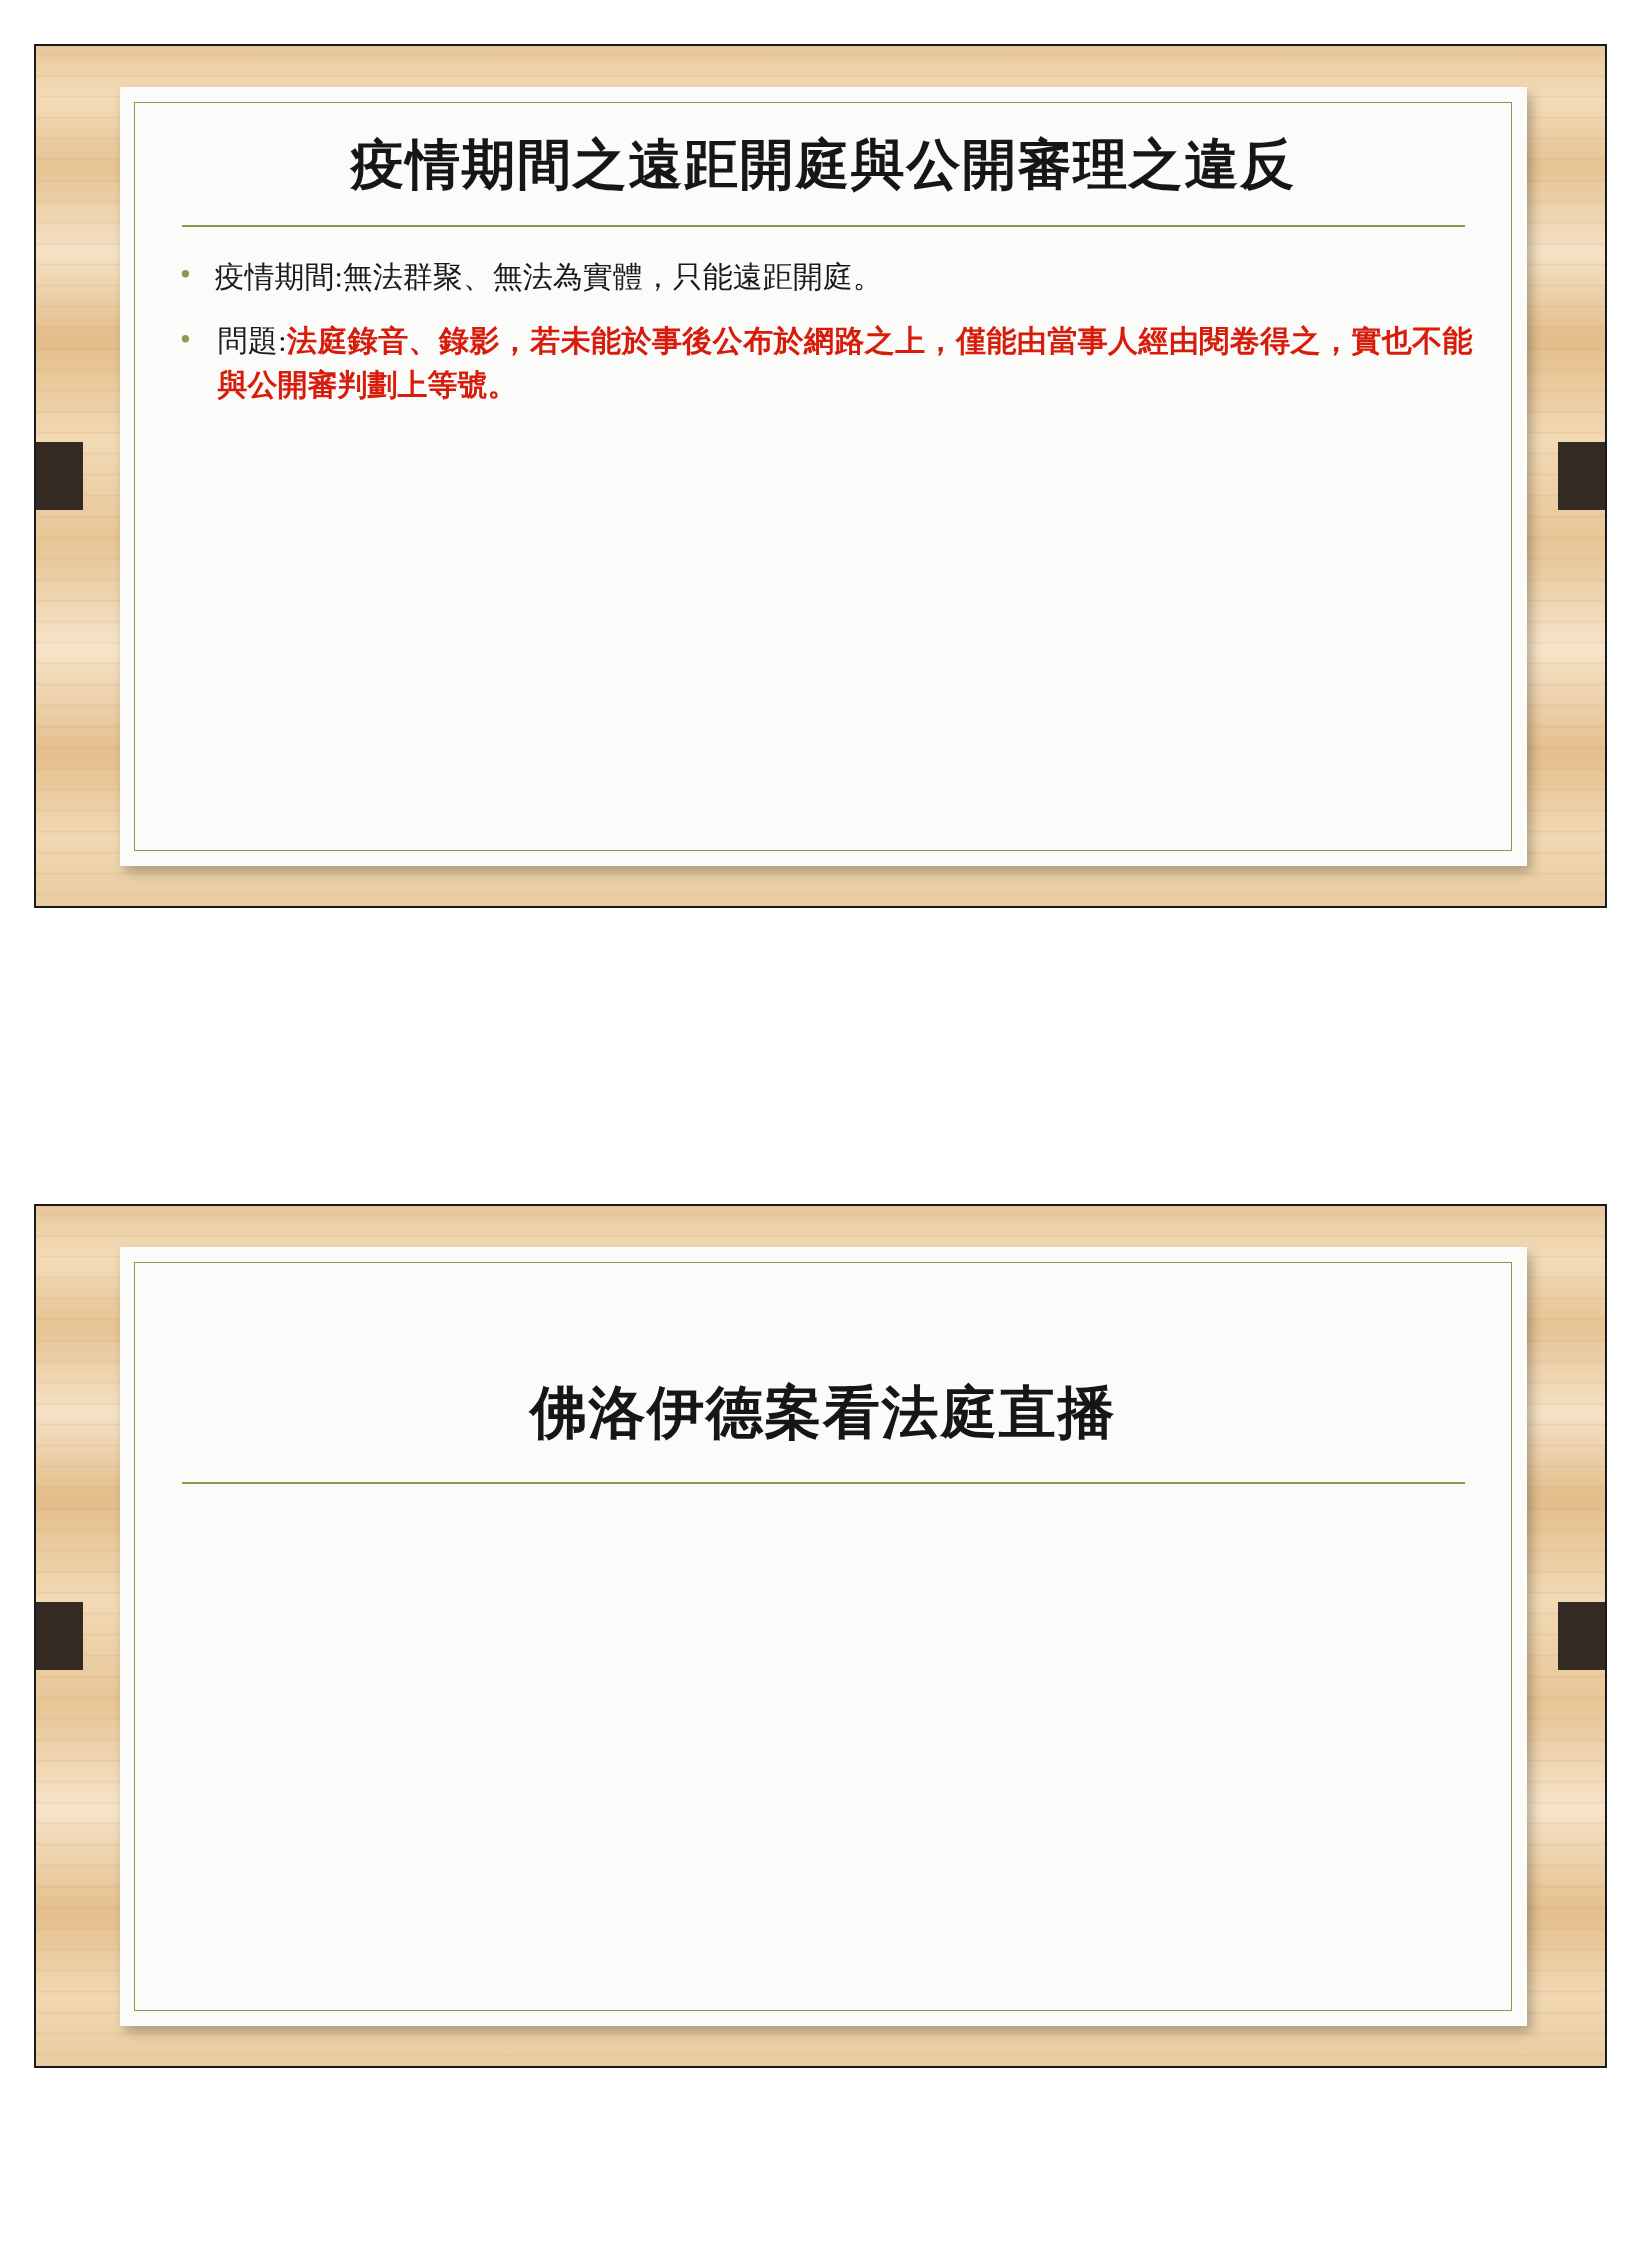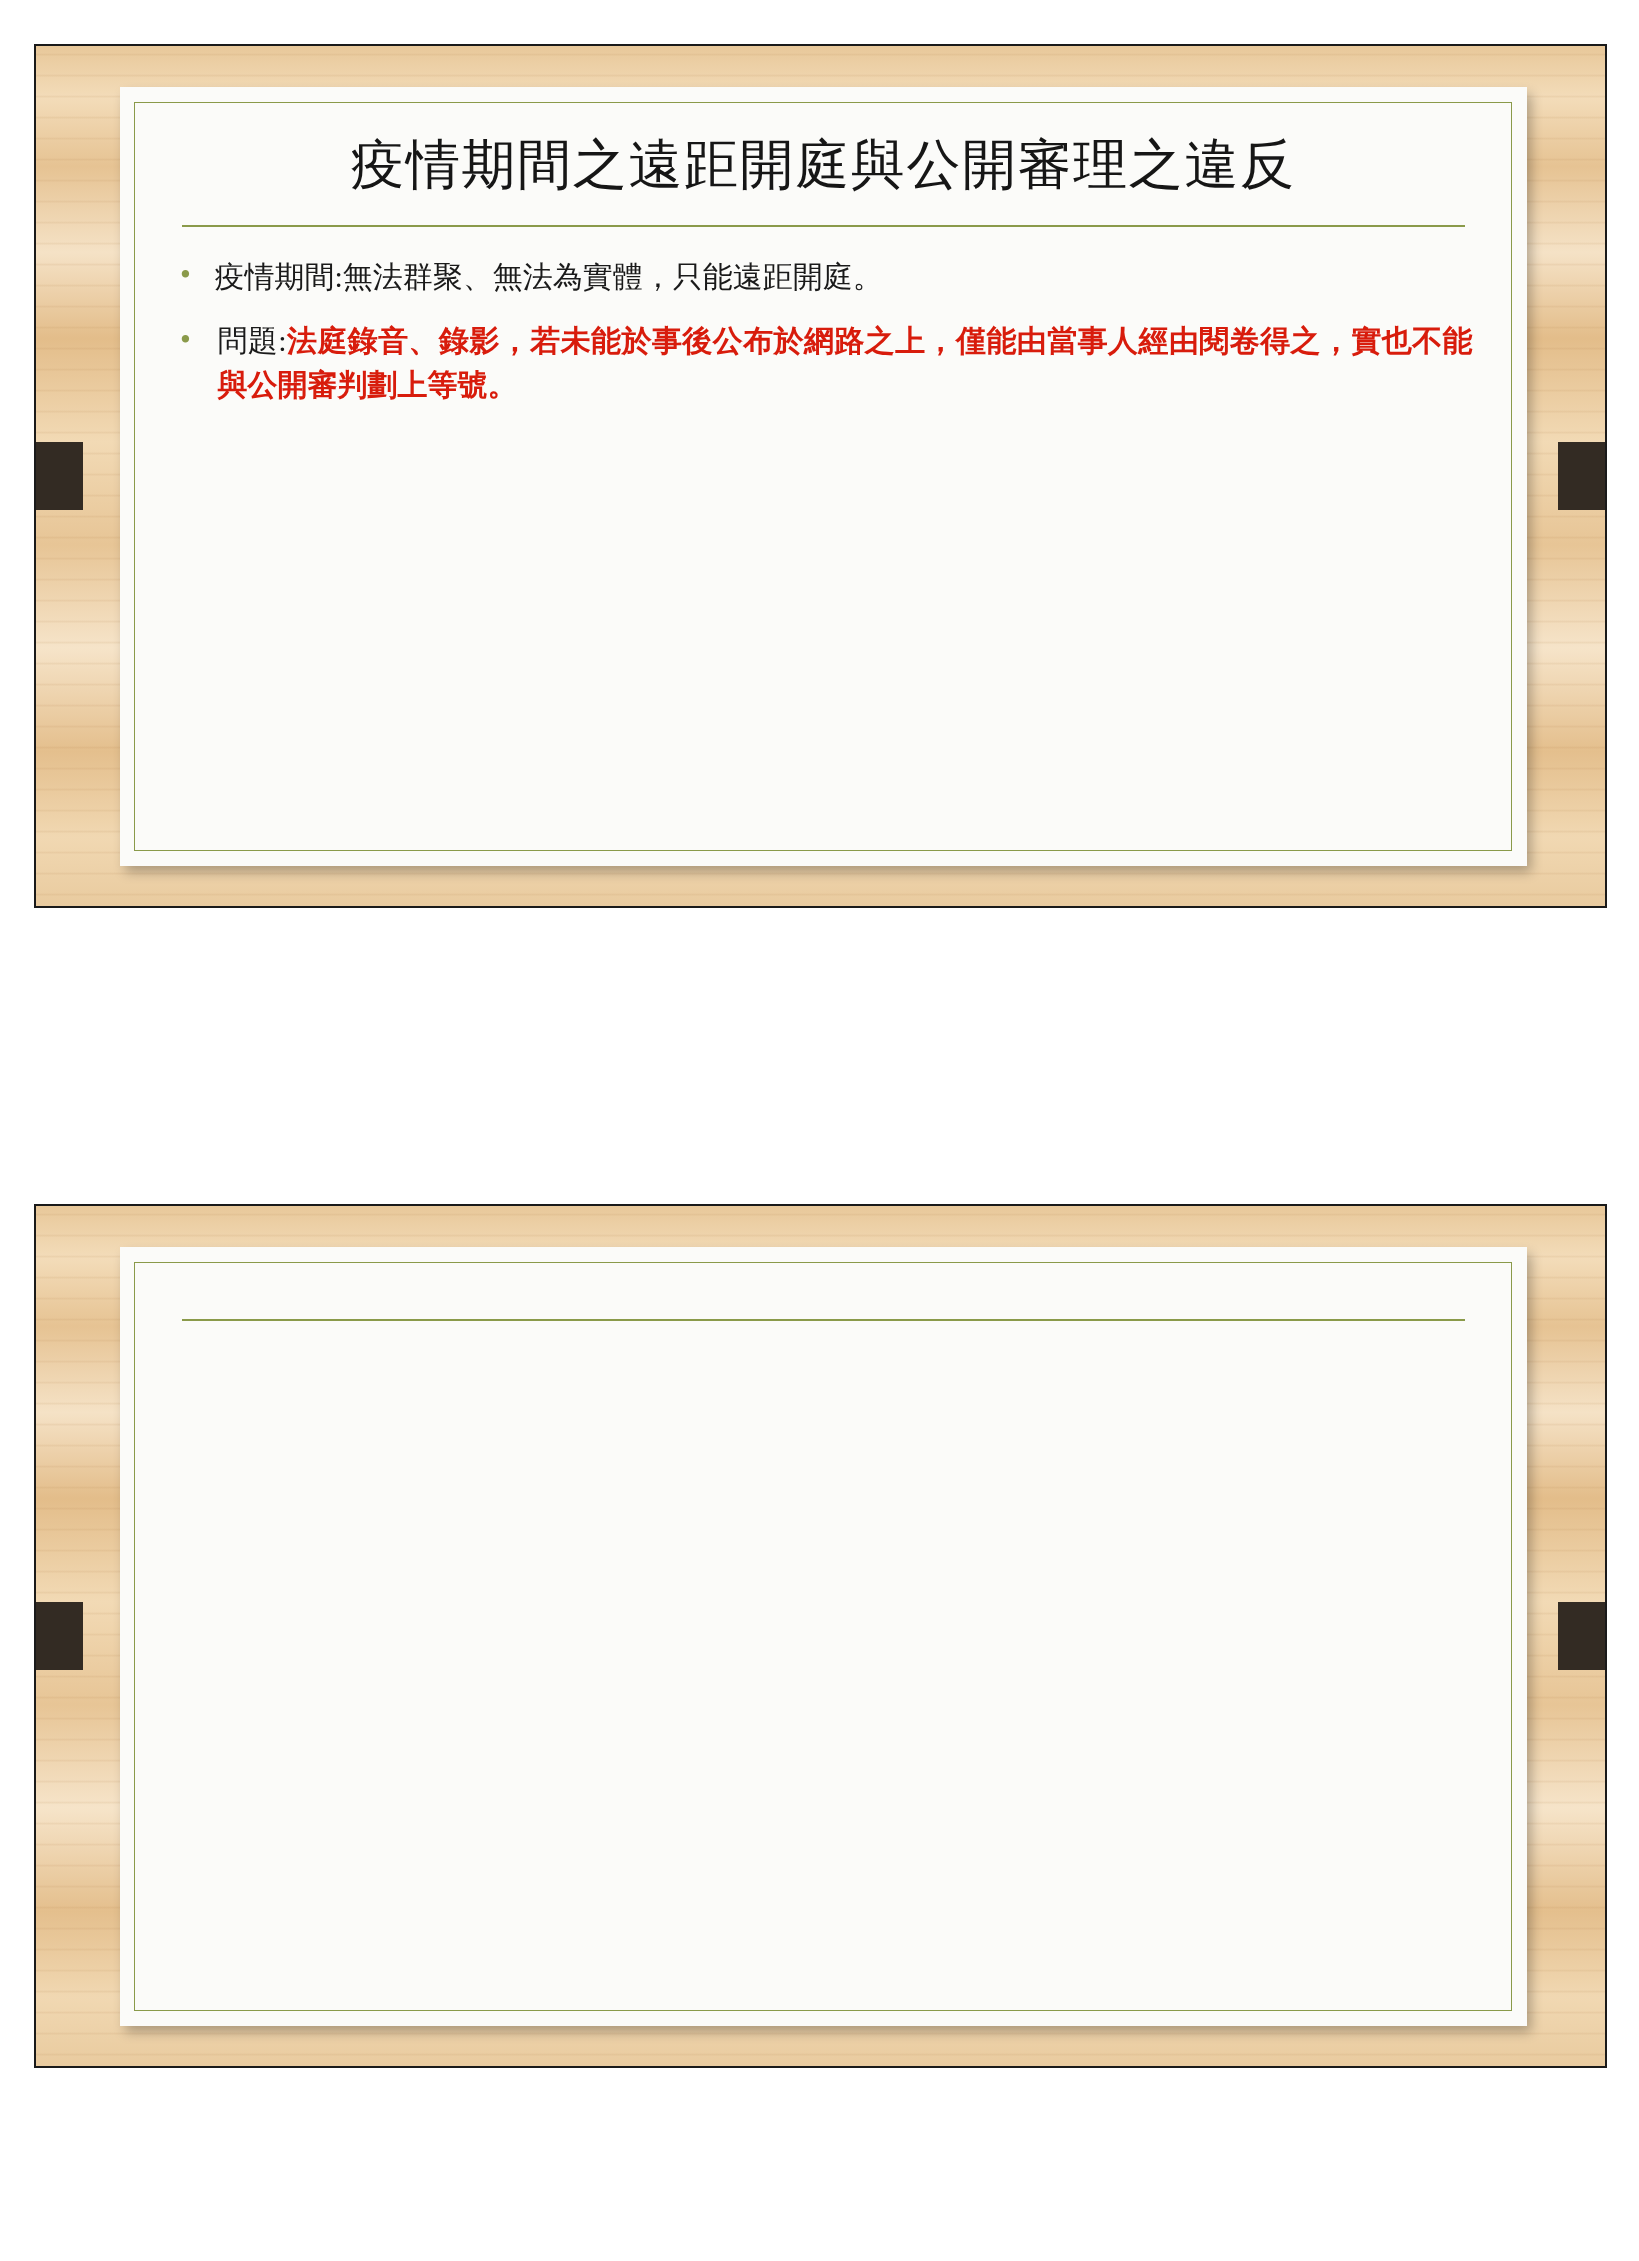--- a/index.html
+++ b/index.html
@@ -104,21 +104,21 @@
     bottom: 32px;
   }
 
   .slide-title {
     text-align: center;
     font-family: "Liberation Sans", sans-serif;
     font-size: 54px;
     line-height: 1.18;
     color: #161616;
     letter-spacing: 1.6px;
-    font-weight: 400;
+    font-weight: 700;
     padding: 9.7px 8px 0 8px;
   }
   .slide-2 .slide-title {
     font-size: 57px;
     padding-top: 96px;
   }
 
   .title-rule {
     height: 1.6px;
     background: #8a9a4a;
@@ -195,20 +195,21 @@
 
   <div class="slide slide-2">
     <div class="wood-streaks"></div>
     <div class="tab tab-left"></div>
     <div class="tab tab-right"></div>
 
     <div class="card">
       <div class="card-border"></div>
       <div class="card-inner">
 
+        <div class="slide-title">佛洛伊德案看法庭直播</div>
 
         <div class="title-rule"></div>
 
 
       </div>
     </div>
   </div>
 
 </div>
 

